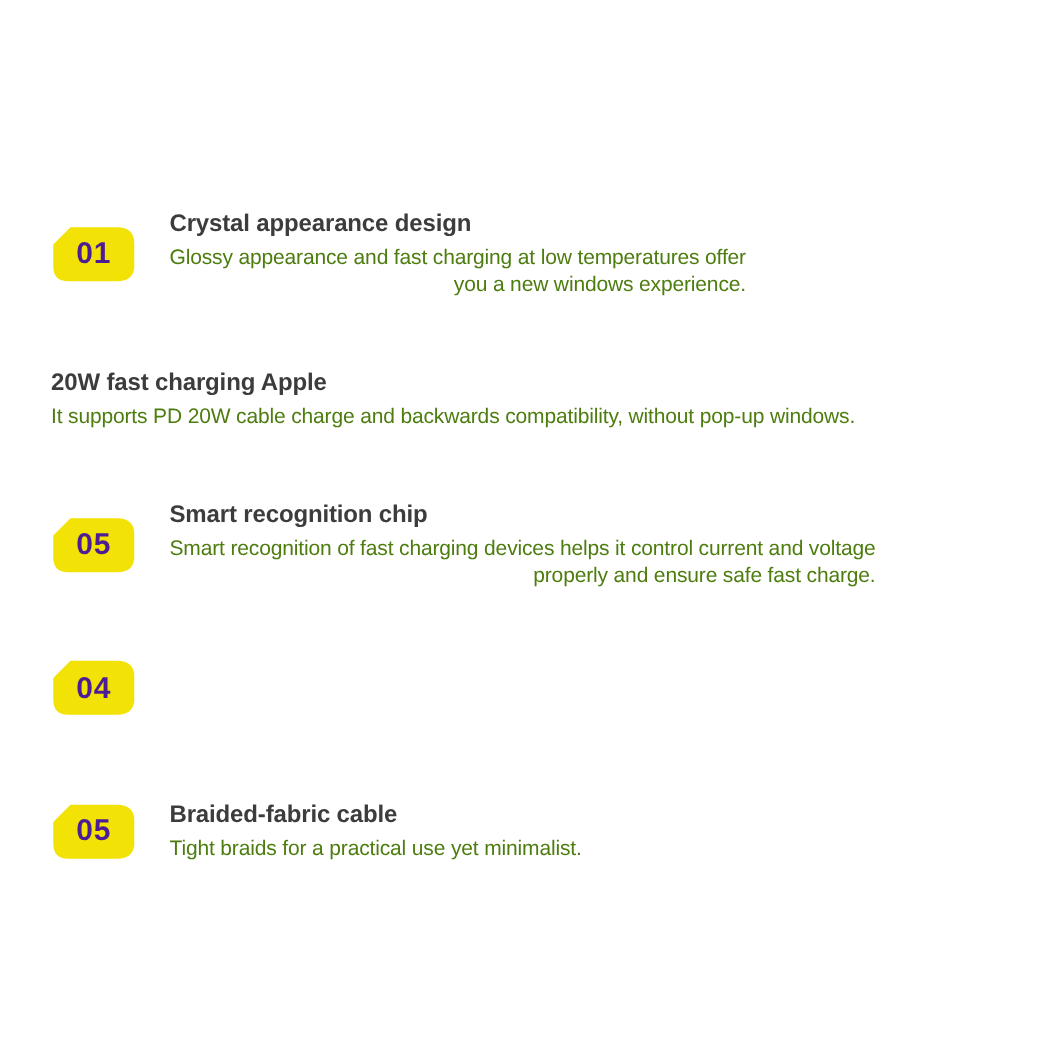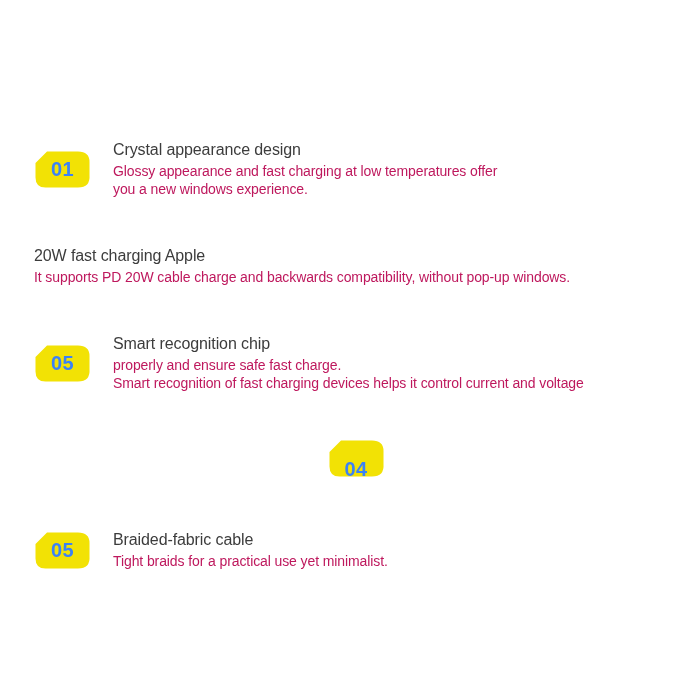--- a/index.html
+++ b/index.html
@@ -15,22 +15,21 @@
   }
   .feature-list {
     padding: 140px 0 0 34px;
   }
   .feature-item {
     display: flex;
     align-items: center;
     margin-bottom: 48px;
   }
   .feature-item:nth-child(4) {
-    margin-bottom: 33px;
-    flex-direction: column;
+    margin-bottom: 57px;
   }
   .badge {
     position: relative;
     width: 57px;
     height: 37px;
     flex: 0 0 57px;
     margin-right: 22px;
   }
   .badge svg {
     position: absolute;
@@ -43,40 +42,41 @@
     left: 0;
     top: 0;
     width: 100%;
     height: 100%;
     display: flex;
     align-items: center;
     justify-content: center;
     font-size: 20px;
     font-weight: bold;
     letter-spacing: 0.5px;
-    color: #3b82f6;
+    color: #4c1d95;
     padding-top: 1px;
     box-sizing: border-box;
   }
   .feature-text {
     max-width: 560px;
   }
   .feature-title {
     font-size: 16px;
-    font-weight: normal;
+    font-weight: bold;
     color: #3c3c3c;
     line-height: 19px;
     letter-spacing: -0.1px;
     margin-bottom: 3px;
   }
   .feature-desc {
     font-size: 14px;
-    color: #be185d;
+    color: #4d7c0f;
     line-height: 18px;
     letter-spacing: -0.1px;
+    text-align: right;
   }
 </style>
 </head>
 <body>
 
 <div class="feature-list">
 
   <div class="feature-item">
     <div class="badge">
       <svg width="57" height="37" viewBox="0 0 57 37">
@@ -105,22 +105,22 @@
   <div class="feature-item">
     <div class="badge">
       <svg width="57" height="37" viewBox="0 0 57 37">
         <path d="M13 0.5 H44 Q55.5 0.5 55.5 11 V24 Q56.5 36.5 44 36.5 H11.5 Q1.5 36.5 1.5 26.5 V12 Z" fill="#f2e205"></path>
       </svg>
       <span class="num">05</span>
     </div>
     <div class="feature-text">
       <div class="feature-title">Smart recognition chip</div>
       <div class="feature-desc">
+        <div>Smart recognition of fast charging devices helps it control current and voltage</div>
         <div>properly and ensure safe fast charge.</div>
-        <div>Smart recognition of fast charging devices helps it control current and voltage</div>
       </div>
     </div>
   </div>
 
   <div class="feature-item">
     <div class="badge">
       <svg width="57" height="37" viewBox="0 0 57 37">
         <path d="M13 0.5 H44 Q55.5 0.5 55.5 11 V24 Q56.5 36.5 44 36.5 H11.5 Q1.5 36.5 1.5 26.5 V12 Z" fill="#f2e205"></path>
       </svg>
       <span class="num">04</span>

